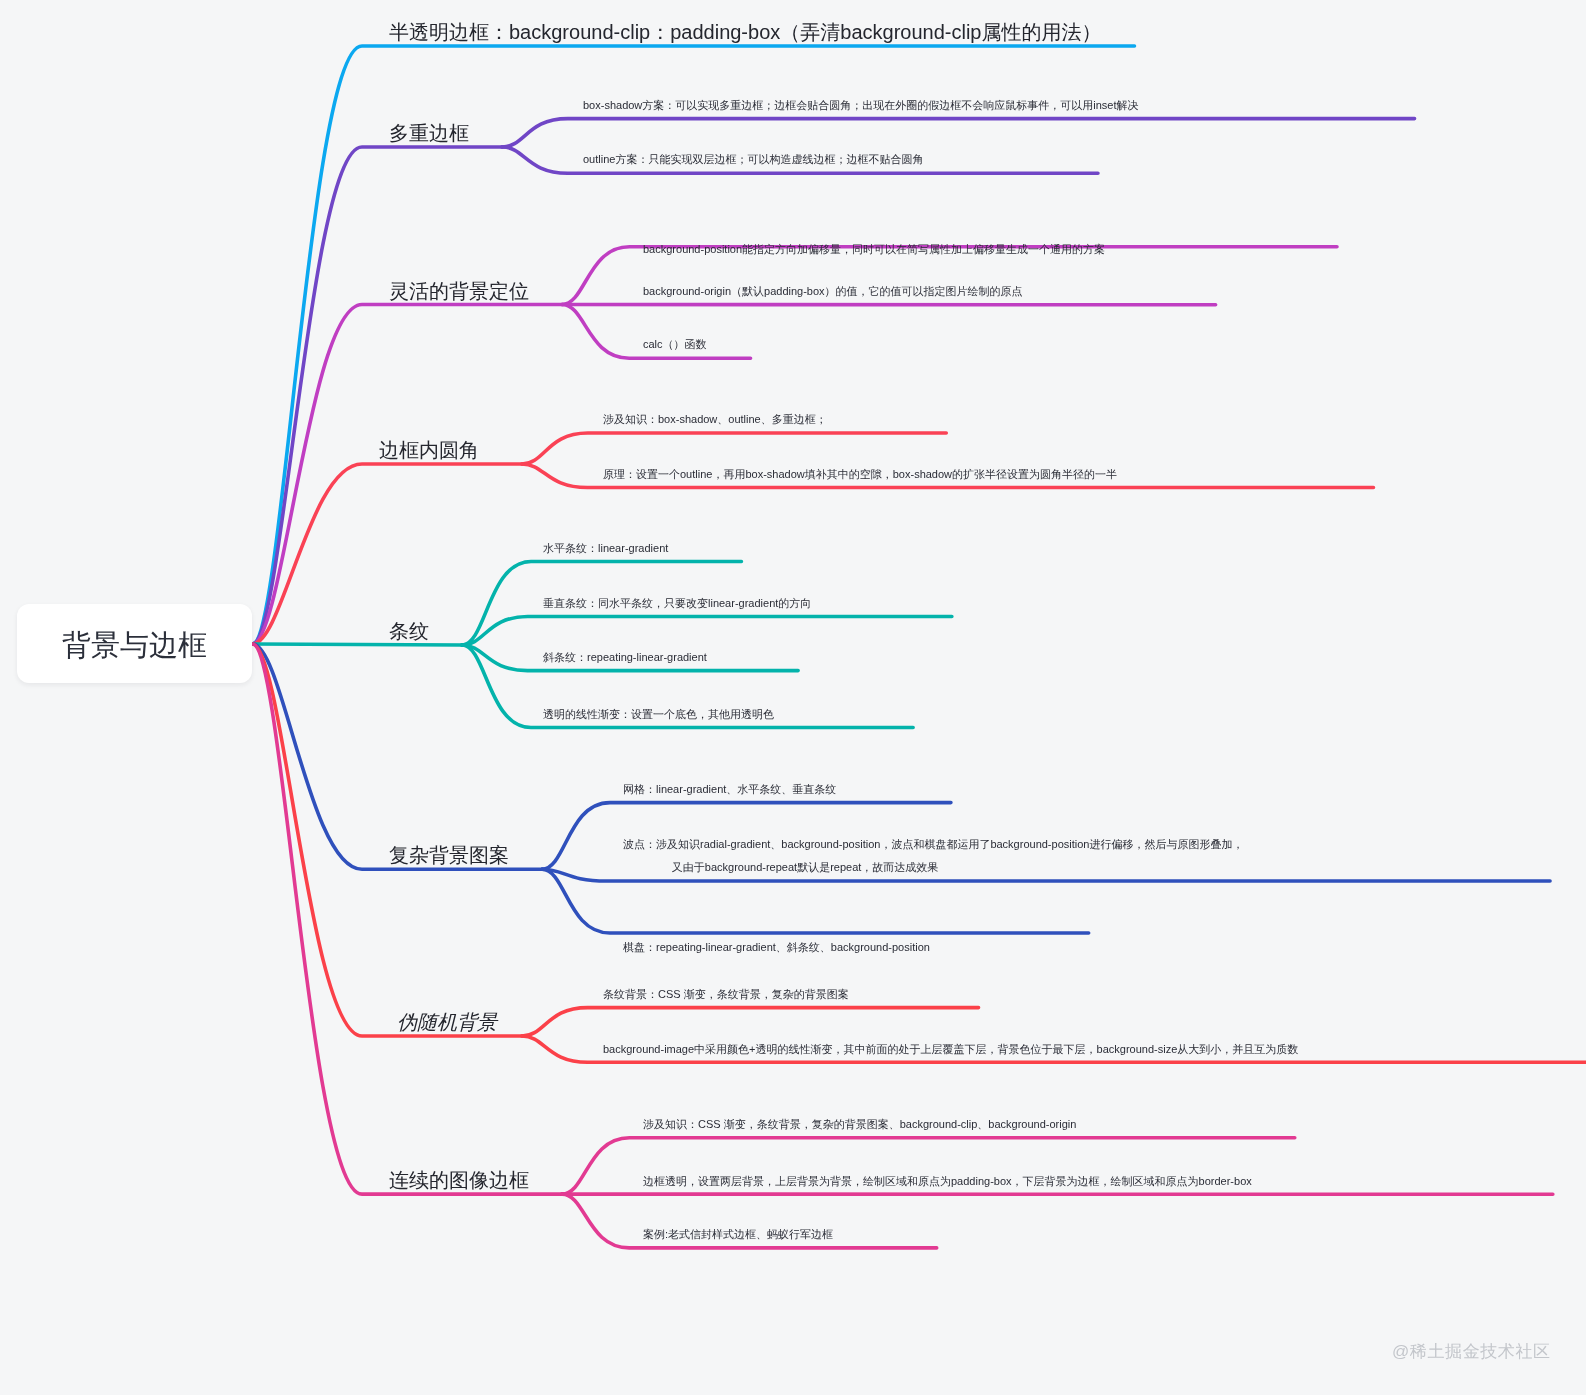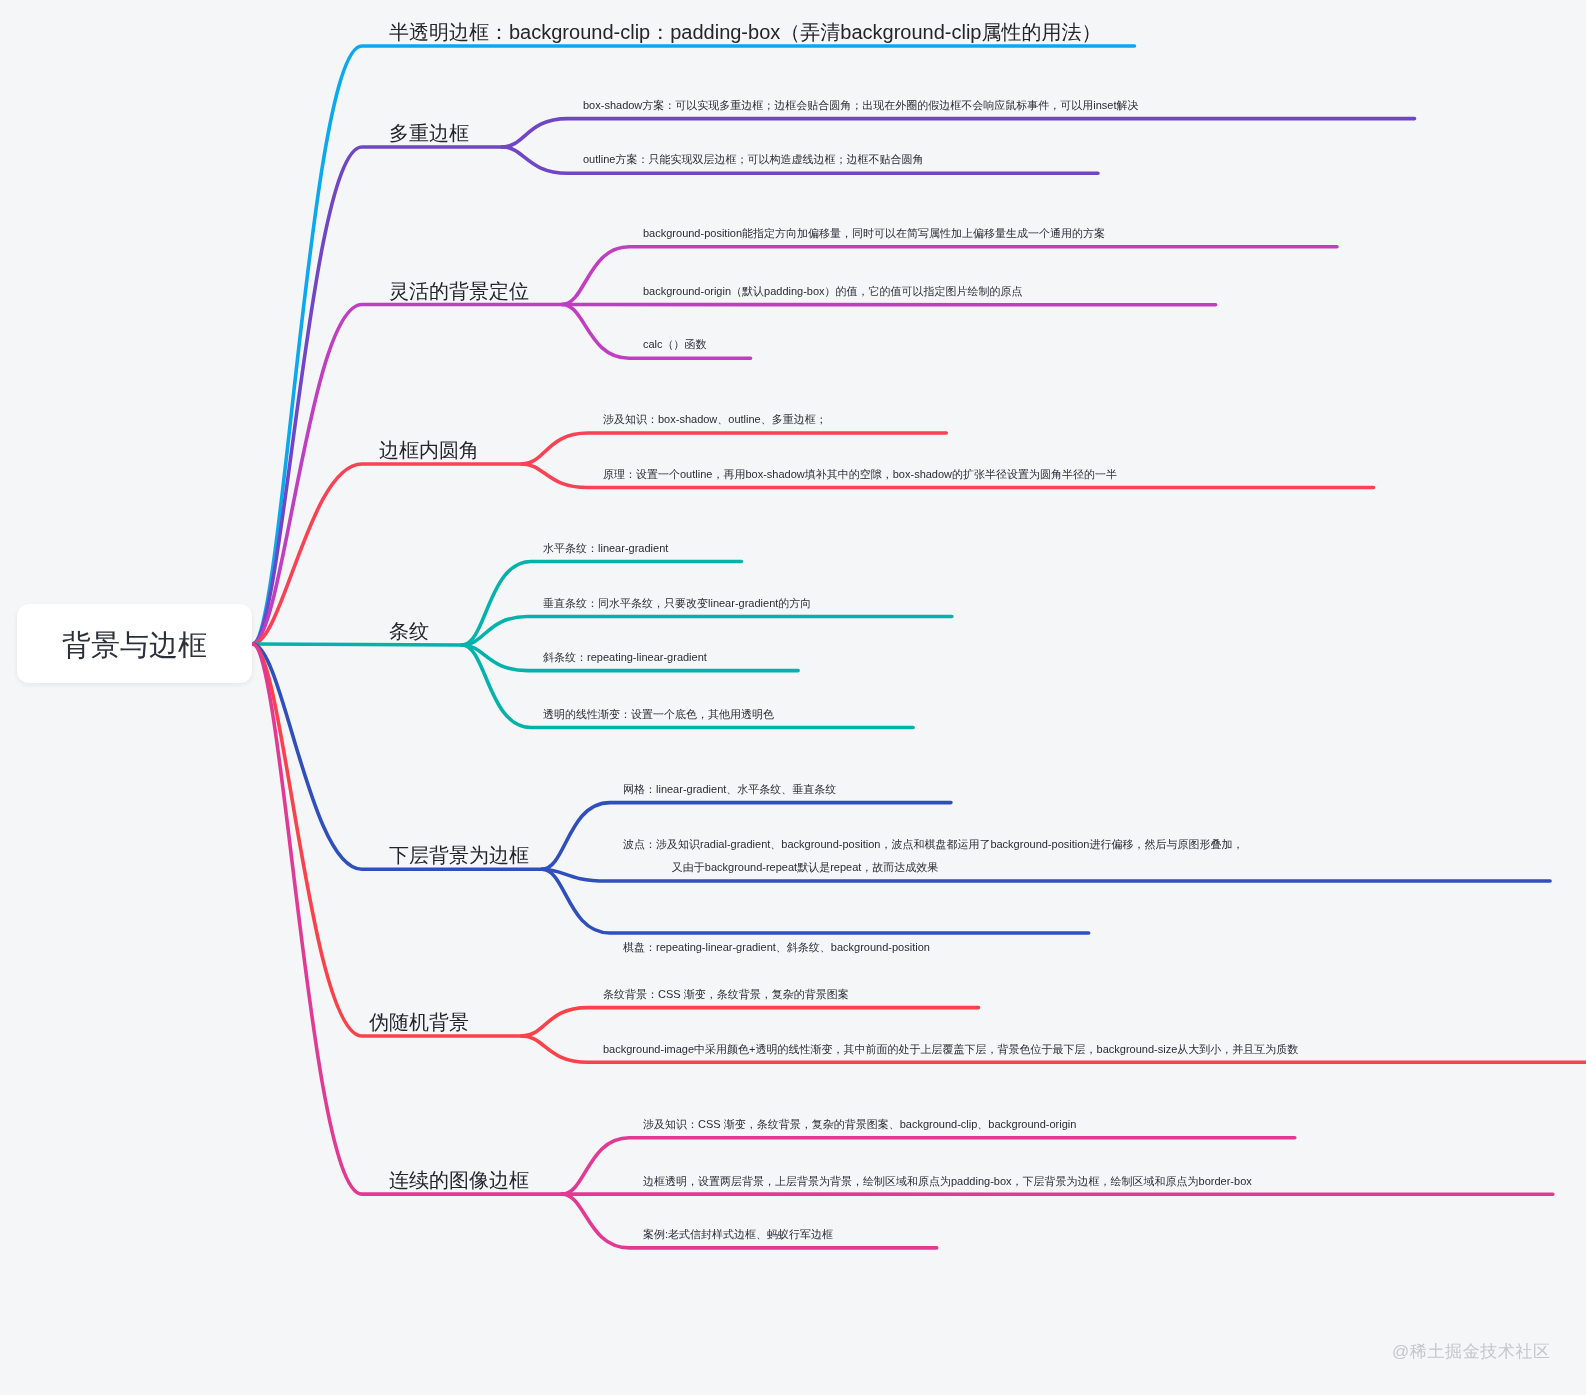--- a/index.html
+++ b/index.html
@@ -58,37 +58,37 @@
     </svg>
   <div class="root-node" id="rootnode" style="left: 17px; top: 604px; width: 235px; height: 79px;">
     <span>背景与边框</span>
   </div>
   <div id="nodes">
       <div class="branch-label" style="left: 389px; top: 22.1px;">半透明边框：background-clip：padding-box（弄清background-clip属性的用法）</div>
       <div class="branch-label" style="left: 389px; top: 123.1px;">多重边框</div>
       <div class="leaf-label" style="left: 583px; top: 93.8px;">box-shadow方案：可以实现多重边框；边框会贴合圆角；出现在外圈的假边框不会响应鼠标事件，可以用inset解决</div>
       <div class="leaf-label" style="left: 583px; top: 148.4px;">outline方案：只能实现双层边框；可以构造虚线边框；边框不贴合圆角</div>
       <div class="branch-label" style="left: 389px; top: 280.6px; text-align: center;">灵活的背景定位</div>
-      <div class="leaf-label" style="left: 643px; top: 222px;">background-position能指定方向加偏移量，同时可以在简写属性加上偏移量生成一个通用的方案</div>
+      <div class="leaf-label" style="left: 643px; top: 238px;">background-position能指定方向加偏移量，同时可以在简写属性加上偏移量生成一个通用的方案</div>
       <div class="leaf-label" style="left: 643px; top: 280px;">background-origin（默认padding-box）的值，它的值可以指定图片绘制的原点</div>
       <div class="leaf-label" style="left: 643px; top: 333.4px;">calc（）函数</div>
       <div class="branch-label" style="left: 379px; top: 440.1px;">边框内圆角</div>
       <div class="leaf-label" style="left: 603px; top: 408.2px;">涉及知识：box-shadow、outline、多重边框；</div>
       <div class="leaf-label" style="left: 603px; top: 462.7px;">原理：设置一个outline，再用box-shadow填补其中的空隙，box-shadow的扩张半径设置为圆角半径的一半</div>
       <div class="branch-label" style="left: 389px; top: 621.1px;">条纹</div>
       <div class="leaf-label" style="left: 543px; top: 536.7px;">水平条纹：linear-gradient</div>
       <div class="leaf-label" style="left: 543px; top: 591.7px;">垂直条纹：同水平条纹，只要改变linear-gradient的方向</div>
       <div class="leaf-label" style="left: 543px; top: 645.8px;">斜条纹：repeating-linear-gradient</div>
       <div class="leaf-label" style="left: 543px; top: 702.7px;">透明的线性渐变：设置一个底色，其他用透明色</div>
-      <div class="branch-label" style="left: 389px; top: 845.4px;">下层背景为边框</div>
+      <div class="branch-label" style="left: 389px; top: 845.4px;">复杂背景图案</div>
       <div class="leaf-label" style="left: 623px; top: 777.8px;">网格：linear-gradient、水平条纹、垂直条纹</div>
       <div class="leaf-label" style="text-indent: -48.8px; padding-left: 48.8px; left: 623px; top: 833.2px;">波点：涉及知识radial-gradient、background-position，波点和棋盘都运用了background-position进行偏移，然后与原图形叠加，
 又由于background-repeat默认是repeat，故而达成效果</div>
       <div class="leaf-label" style="left: 623px; top: 908.2px; margin-top: 28px;">棋盘：repeating-linear-gradient、斜条纹、background-position</div>
-      <div class="branch-label" style="left: 369px; top: 1012.1px;">伪随机背景</div>
+      <div class="branch-label" style="left: 397px; top: 1012.1px; font-style: italic;">伪随机背景</div>
       <div class="leaf-label" style="left: 603px; top: 982.8px;">条纹背景：CSS 渐变，条纹背景，复杂的背景图案</div>
       <div class="leaf-label" style="left: 603px; top: 1037.5px;">background-image中采用颜色+透明的线性渐变，其中前面的处于上层覆盖下层，背景色位于最下层，background-size从大到小，并且互为质数</div>
       <div class="branch-label" style="left: 389px; top: 1170.2px;">连续的图像边框</div>
       <div class="leaf-label" style="left: 643px; top: 1113px;">涉及知识：CSS 渐变，条纹背景，复杂的背景图案、background-clip、background-origin</div>
       <div class="leaf-label" style="left: 643px; top: 1169.5px;">边框透明，设置两层背景，上层背景为背景，绘制区域和原点为padding-box，下层背景为边框，绘制区域和原点为border-box</div>
       <div class="leaf-label" style="left: 643px; top: 1223.1px;">案例:老式信封样式边框、蚂蚁行军边框</div>
     </div>
   <div class="watermark" id="wm" style="left: 1392px; top: 1340px;">@稀土掘金技术社区</div>
 </div>
 

